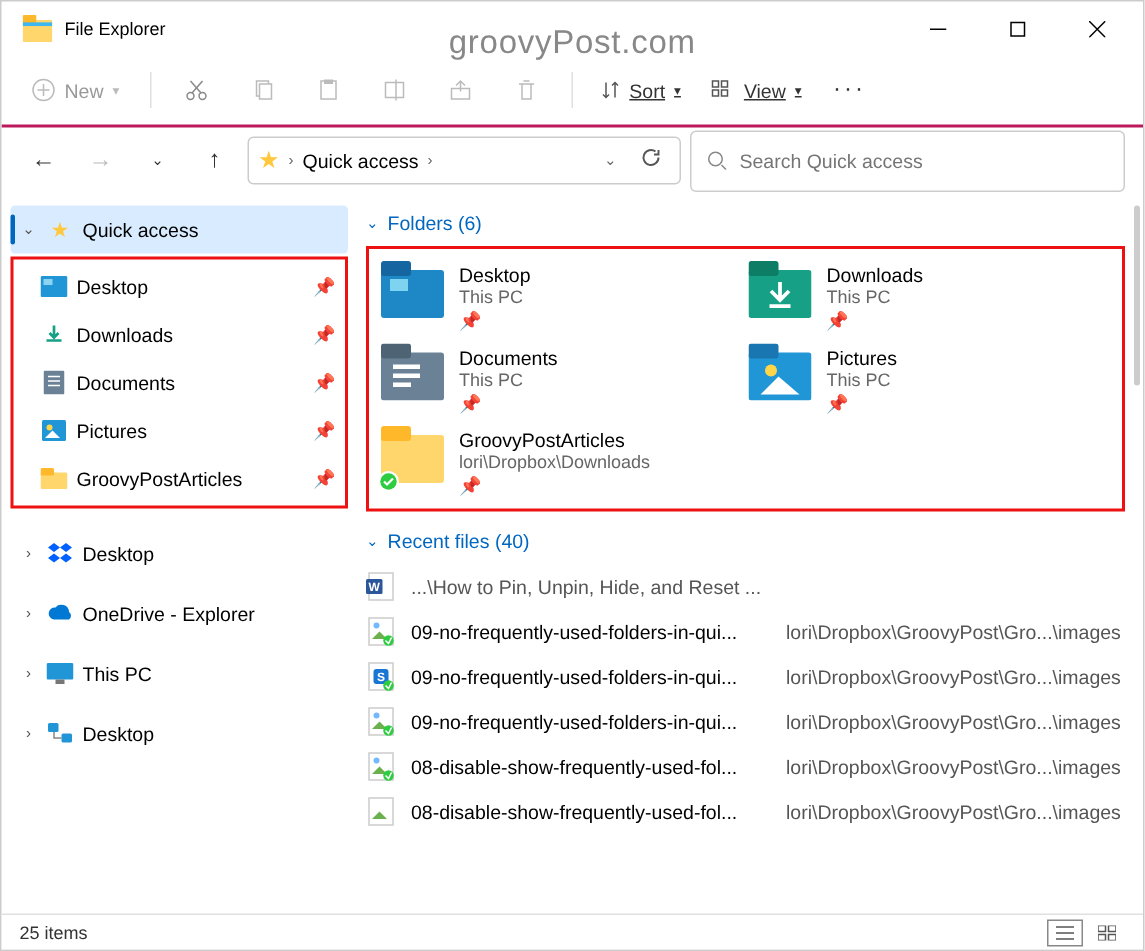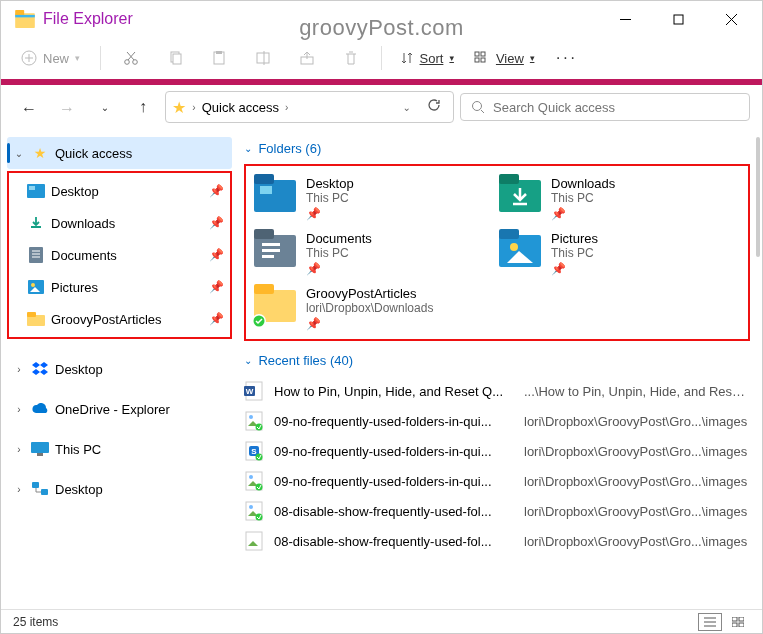--- a/index.html
+++ b/index.html
@@ -1,35 +1,35 @@
 <!DOCTYPE html>
 <html><head>
 <meta charset="utf-8">
 <style>
 * { margin: 0; padding: 0; box-sizing: border-box; font-family: "Segoe UI", sans-serif; }
 body { background: #fff; width: 763px; height: 634px; overflow: hidden; border: 1px solid #ccc; position: relative; }
 .titlebar { display: flex; align-items: center; height: 36px; padding: 0 8px; }
 .titlebar-icon { width: 20px; height: 18px; margin-right: 8px; margin-left: 6px; }
-.title-text { font-size: 16px; color: #a21caf; }
+.title-text { font-size: 12px; color: #000000; }
 .win-controls { margin-left: auto; display: flex; gap: 8px; }
 .win-btn { width: 45px; height: 30px; display: flex; align-items: center; justify-content: center; cursor: pointer; }
 .watermark { position: absolute; top: 14px; left: 50%; transform: translateX(-50%); font-size: 22px; color: #888; font-weight: 400; letter-spacing: 0.5px; z-index: 100; pointer-events: none; }
-.toolbar { display: flex; align-items: center; height: 48px; padding: 0 12px; gap: 8px; border-bottom: 6px solid #be185d; }
+.toolbar { display: flex; align-items: center; height: 48px; padding: 0 12px; gap: 8px; border-bottom: 2px solid #be185d; }
 .tb-new { display: flex; align-items: center; gap: 6px; color: #999; font-size: 13px; padding: 4px 8px; }
 .tb-sep { width: 1px; height: 24px; background: #e0e0e0; margin: 0 4px; }
 .tb-icon { width: 36px; height: 32px; display: flex; align-items: center; justify-content: center; color: #666; cursor: pointer; }
 .tb-labeled { display: flex; align-items: center; gap: 6px; color: #333; font-size: 13px; padding: 4px 6px; cursor: pointer; text-decoration: underline; }
 .addrbar { display: flex; align-items: center; height: 44px; padding: 4px 12px; gap: 6px; }
 .nav-btn { width: 32px; height: 32px; display: flex; align-items: center; justify-content: center; color: #333; cursor: pointer; }
 .nav-btn.disabled { color: #bbb; }
 .address-box { flex: 1; display: flex; align-items: center; border: 1px solid #ccc; border-radius: 4px; height: 32px; padding: 0 6px; gap: 6px; min-width: 0; }
 .addr-crumb { font-size: 13px; color: #000; }
 .addr-chev { color: #666; font-size: 10px; }
 .addr-end { margin-left: auto; display: flex; gap: 4px; align-items: center; }
-.search-box { width: 290px; border: 1px solid #ccc; border-radius: 4px; height: 28px; display: flex; align-items: center; padding: 0 10px; gap: 8px; }
+.search-box { width: 290px; border: 1px solid #ccc; border-radius: 4px; height: 41px; display: flex; align-items: center; padding: 0 10px; gap: 8px; }
 .search-box input { border: none; outline: none; font-size: 13px; flex: 1; background: transparent; }
 .main { display: flex; height: calc(100% - 150px); }
 .sidebar { width: 235px; padding: 8px 4px 8px 6px; overflow: hidden; }
 .nav-item { display: flex; align-items: center; height: 32px; padding: 0 6px; gap: 6px; font-size: 13px; cursor: pointer; border-radius: 3px; position: relative; }
 .nav-item.selected { background: #d9ecff; }
 .nav-item.selected::before { content: ""; position: absolute; left: 0; top: 6px; bottom: 6px; width: 3px; background: #0067c0; border-radius: 2px; }
 .nav-chev { width: 12px; font-size: 10px; color: #555; text-align: center; }
 .nav-icon { width: 18px; height: 18px; display: flex; align-items: center; justify-content: center; font-size: 14px; }
 .nav-pin { margin-left: auto; color: #999; font-size: 12px; }
 .nav-sub { padding-left: 18px; }
@@ -370,21 +370,20 @@
       <span style="font-size:10px">⌄</span>
       <span>Recent files (40)</span>
     </div>
     <div class="file-list">
       <div class="file-row">
           <svg class="file-icon" viewBox="0 0 20 20">
             <rect x="2" y="1" width="16" height="18" fill="#fff" stroke="#ccc"></rect>
             <rect x="0" y="5" width="11" height="10" rx="1" fill="#2b579a"></rect>
             <text x="5.5" y="13" font-size="8" fill="#fff" text-anchor="middle" font-weight="bold">W</text>
           </svg>
-          <span class="file-name">How to Pin, Unpin, Hide, and Reset Q...</span>
           <span class="file-path">...\How to Pin, Unpin, Hide, and Reset ...</span>
         </div>
       <div class="file-row">
           <svg class="file-icon" viewBox="0 0 20 20">
             <rect x="2" y="1" width="16" height="18" fill="#fff" stroke="#ccc"></rect>
             <path d="M4 15 L9 10 L14 15 Z" fill="#6ab04c"></path>
             <circle cx="7" cy="6" r="2" fill="#74b9ff"></circle>
             <circle cx="15" cy="16" r="3.5" fill="#2ecc40"></circle>
             <path d="M13 16 L15 18 L17 14" stroke="#fff" fill="none"></path>
           </svg>

